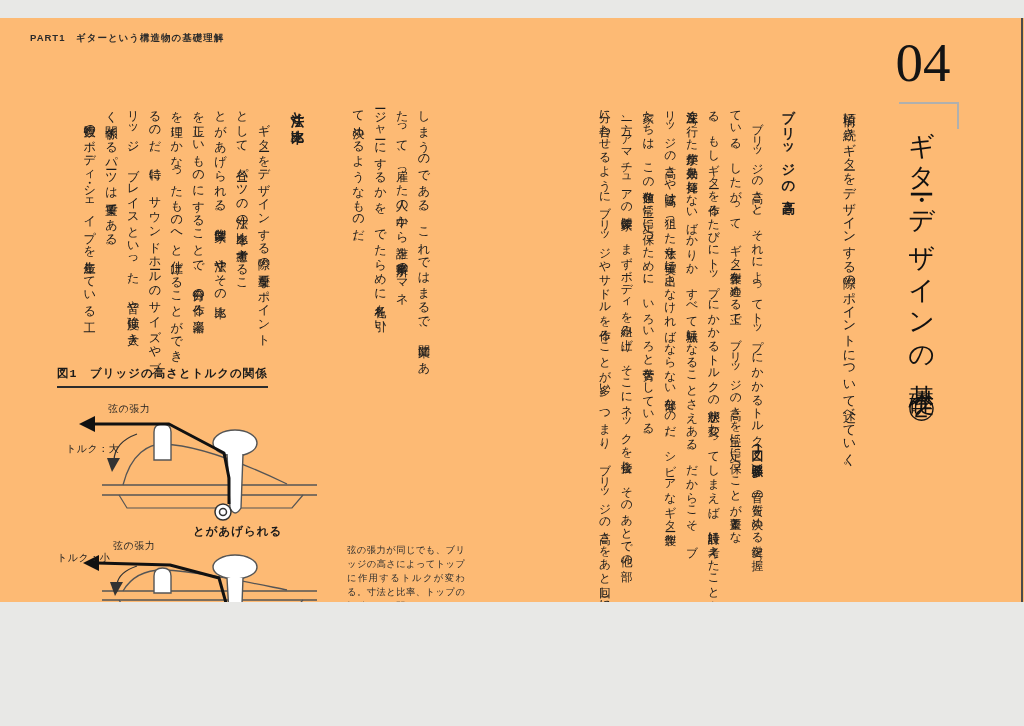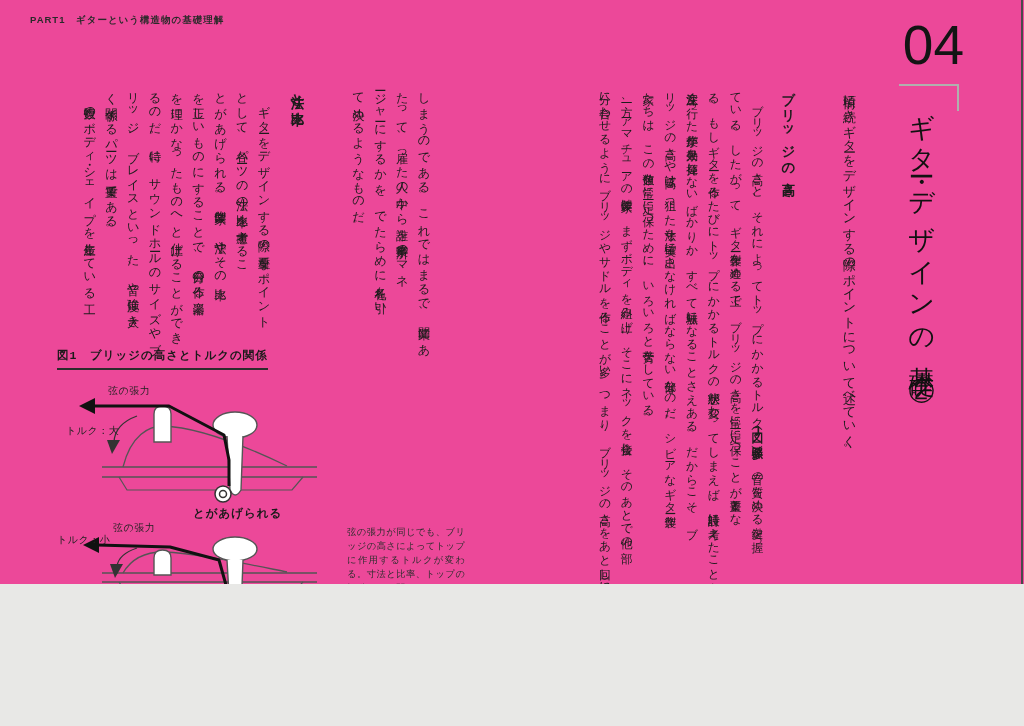--- a/index.html
+++ b/index.html
@@ -1,35 +1,35 @@
 <!DOCTYPE html>
 <html><head>
 <meta charset="utf-8">
 <style>
   html,body{margin:0;padding:0;background:#e8e8e6;}
-  #page{position:relative;width:1024px;height:584px;background:#ec4899;overflow:hidden;
-        font-family:"Liberation Serif","DejaVu Serif",serif;color:#1c1c1c;}
+  #page{position:relative;width:1024px;height:584px;background:#fdba74;overflow:hidden;
+        font-family:"Liberation Serif","DejaVu Serif",serif;color:#1c1c1c;margin-top:18px;}
   .abs{position:absolute;}
   .gothic{font-family:"Liberation Sans","DejaVu Sans",sans-serif;}
   .vtext{writing-mode:vertical-rl;text-orientation:upright;}
   .vcol{writing-mode:vertical-rl;text-orientation:upright;display:block;}
   .seg-bold{font-weight:bold;font-family:"Liberation Sans","DejaVu Sans",sans-serif;}
 
   
   #part-header{left:30px;top:14px;font-size:9.5px;letter-spacing:1px;color:#2a2a2a;font-weight:bold;}
   #edge-right{left:1021px;top:0;width:2px;height:726px;background:#4a4a4a;}
   .folio{font-size:11px;color:#333;letter-spacing:1px;}
   #folio-left{left:30px;top:686px;}
   #folio-right{left:957px;top:682px;}
   #folio-line-left{left:0;top:702px;width:88px;height:2px;background:#b7b7b5;}
   #folio-line-right{left:930px;top:699px;width:94px;height:2px;background:#b7b7b5;}
 
   
   #chapter-num{left:882px;top:14px;width:82px;height:64px;font-size:55px;line-height:62px;
-               text-align:right;font-family:Liberation Sans, sans-serif;color:#141414;}
+               text-align:center;font-family:Liberation Serif, serif;color:#141414;}
   #bracket-tr{left:899px;top:84px;width:58px;height:25px;border-top:2px solid #b0b0ae;border-right:2px solid #b0b0ae;}
   #bracket-bl{left:891px;top:597px;width:56px;height:30px;border-left:2px solid #b0b0ae;border-bottom:2px solid #b0b0ae;}
   #chapter-title{left:904px;top:94px;height:400px;font-size:26px;letter-spacing:5px;color:#111;}
   #lead-col{left:840px;top:86px;height:430px;font-size:13px;letter-spacing:0;}
   #sec1-heading{left:779px;top:82px;height:130px;font-size:13.5px;font-weight:bold;letter-spacing:2.5px;}
   #sec1-cols{left:590px;top:84px;width:178px;height:556px;writing-mode:vertical-rl;}
   #sec1-cols .vcol{line-height:21.8px;font-size:11.8px;letter-spacing:0.2px;}
 
   
   #cont-cols{left:346px;top:84px;width:88px;height:266px;writing-mode:vertical-rl;}

